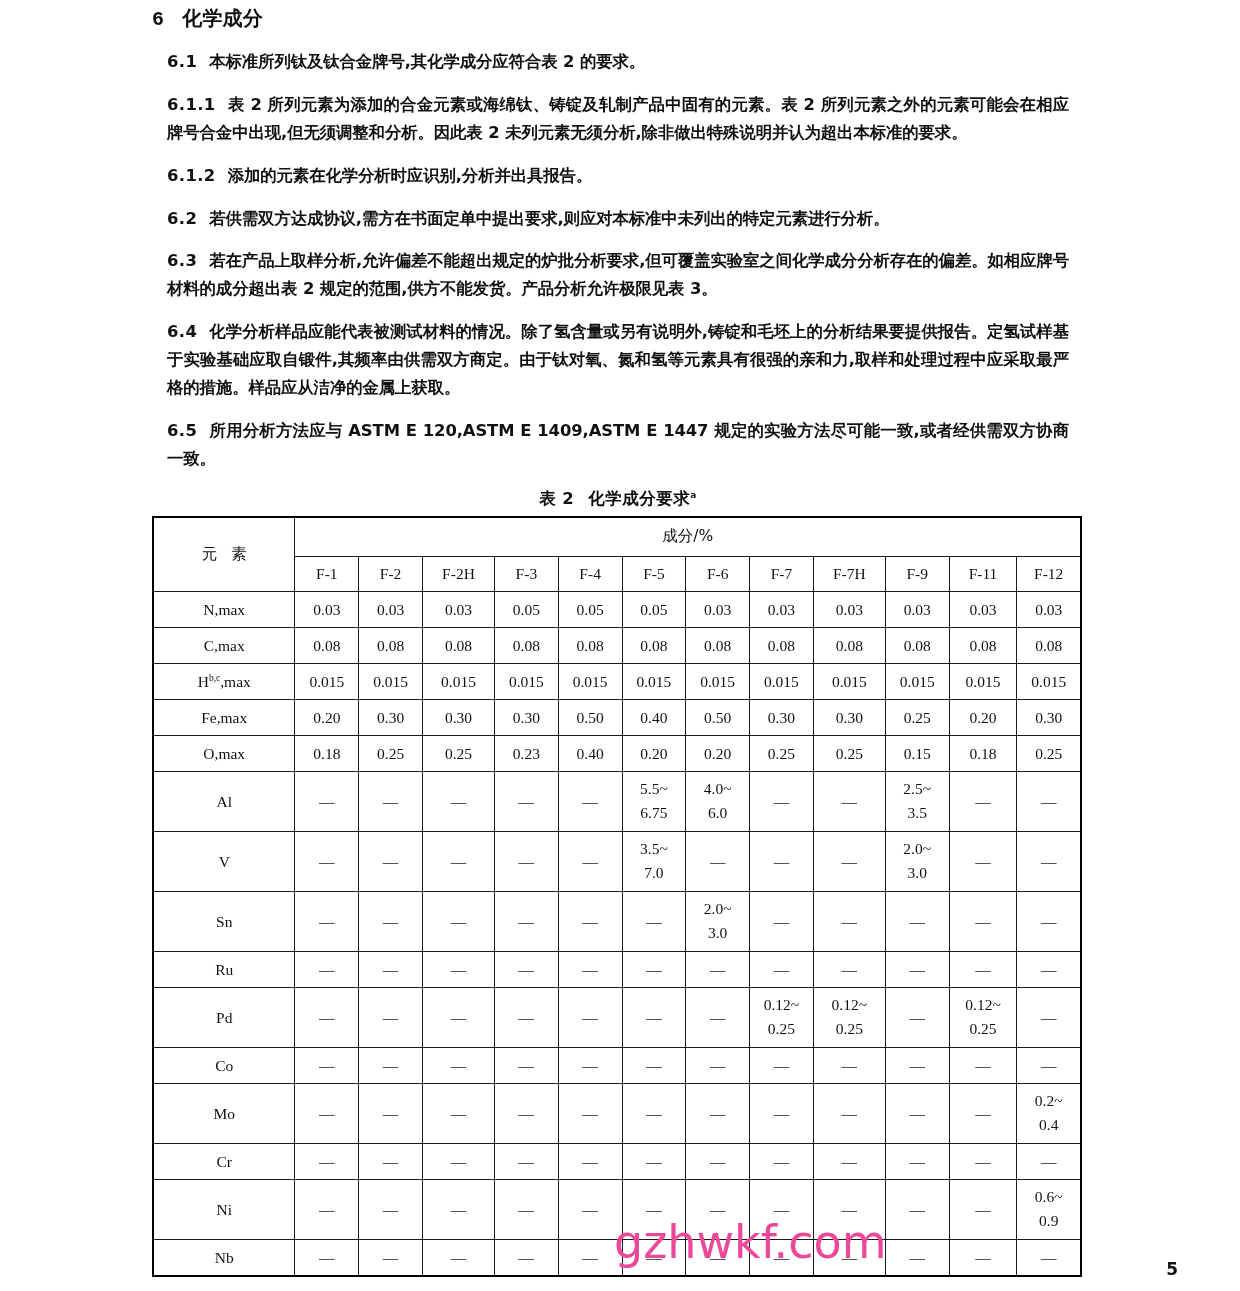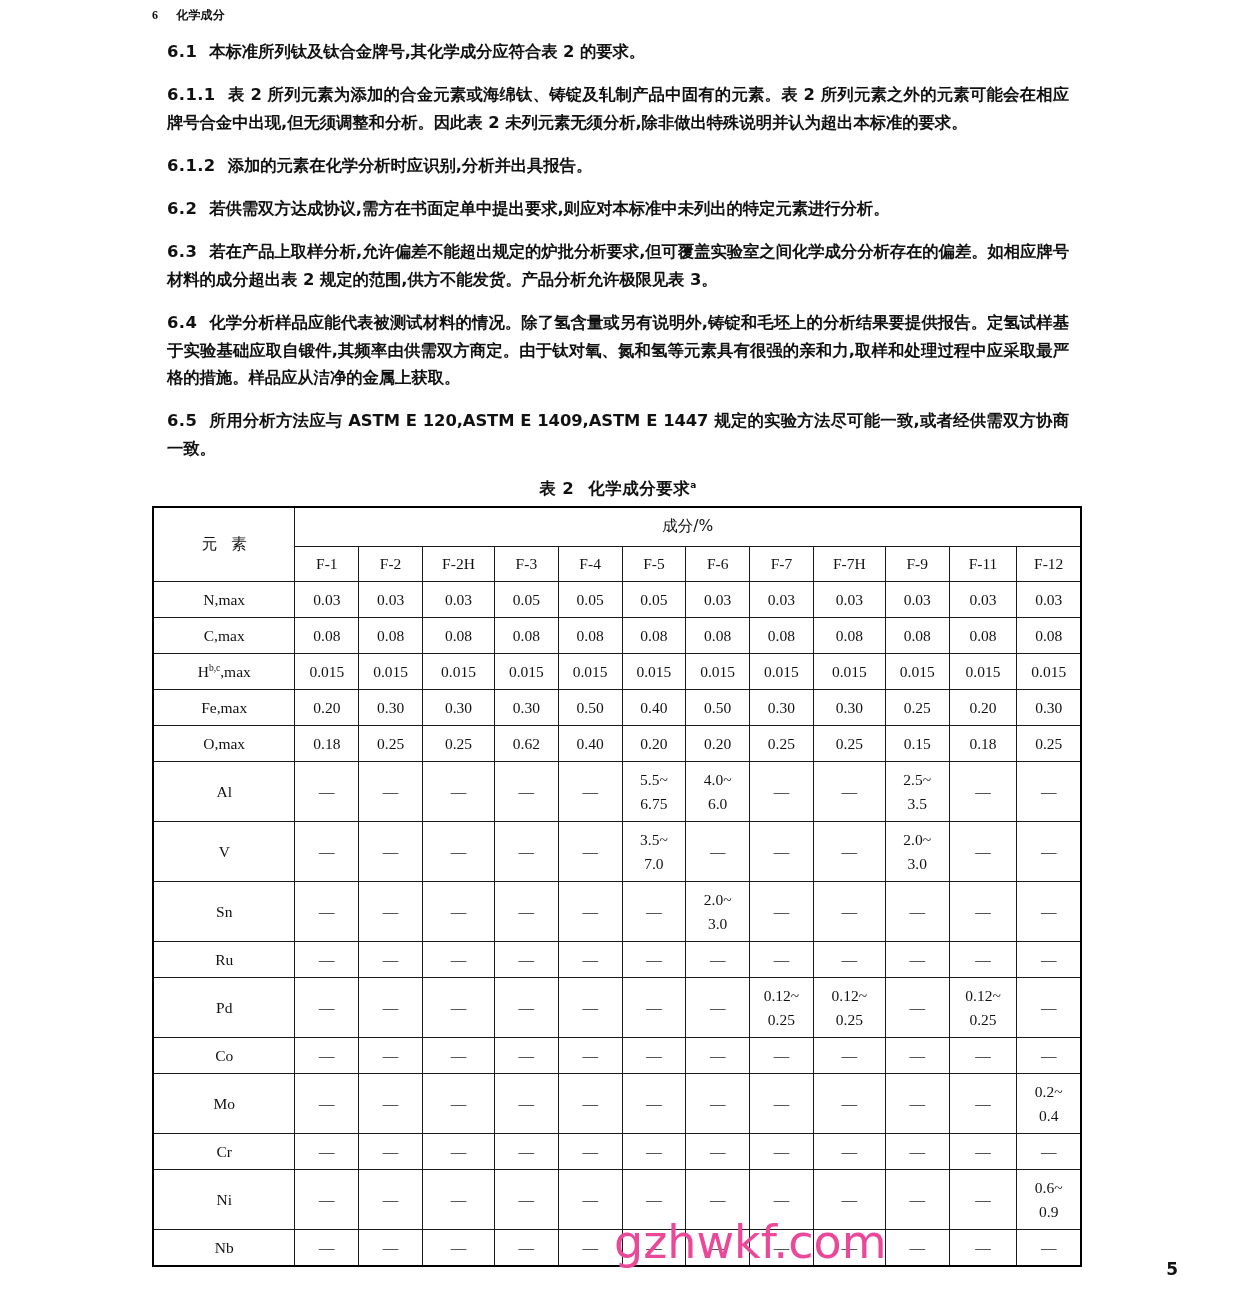--- a/index.html
+++ b/index.html
@@ -27,22 +27,22 @@
 
   .content {
     position: absolute;
     left: 152px;
     top: 8px;
     width: 932px;
   }
 
   
   .clause-heading {
-    font-family: Liberation Serif, serif;
-    font-size: 12px;
+    font-family: Liberation Mono, monospace;
+    font-size: 20px;
     font-weight: bold;
     letter-spacing: 0.2px;
     margin: 0 0 16px 0;
     line-height: 1.2;
   }
   .clause-heading .num { margin-right: 18px; }
 
   p.para {
     font-family: "DejaVu Sans", "Liberation Sans", sans-serif;
     font-size: 16.4px;
@@ -284,21 +284,21 @@
             <td class="val">0.30</td>
             <td class="val">0.25</td>
             <td class="val">0.20</td>
             <td class="val outer-right">0.30</td>
           </tr>
           <tr class="short">
             <td class="el-name outer-left">O,max</td>
             <td class="val">0.18</td>
             <td class="val">0.25</td>
             <td class="val">0.25</td>
-            <td class="val">0.62</td>
+            <td class="val">0.23</td>
             <td class="val">0.40</td>
             <td class="val">0.20</td>
             <td class="val">0.20</td>
             <td class="val">0.25</td>
             <td class="val">0.25</td>
             <td class="val">0.15</td>
             <td class="val">0.18</td>
             <td class="val outer-right">0.25</td>
           </tr>
           <tr class="tall">

